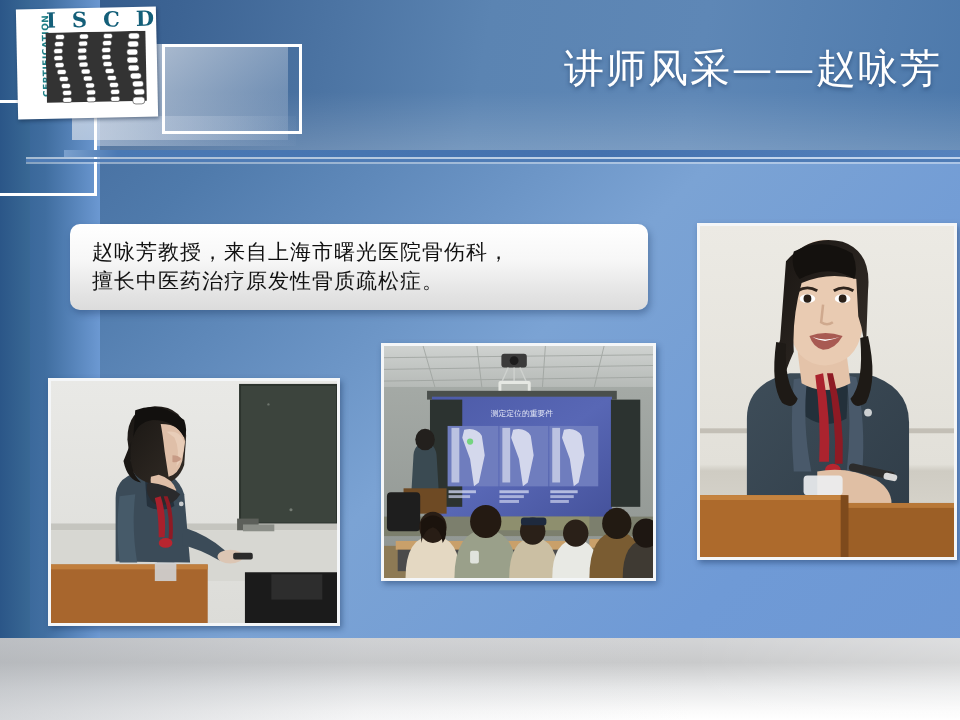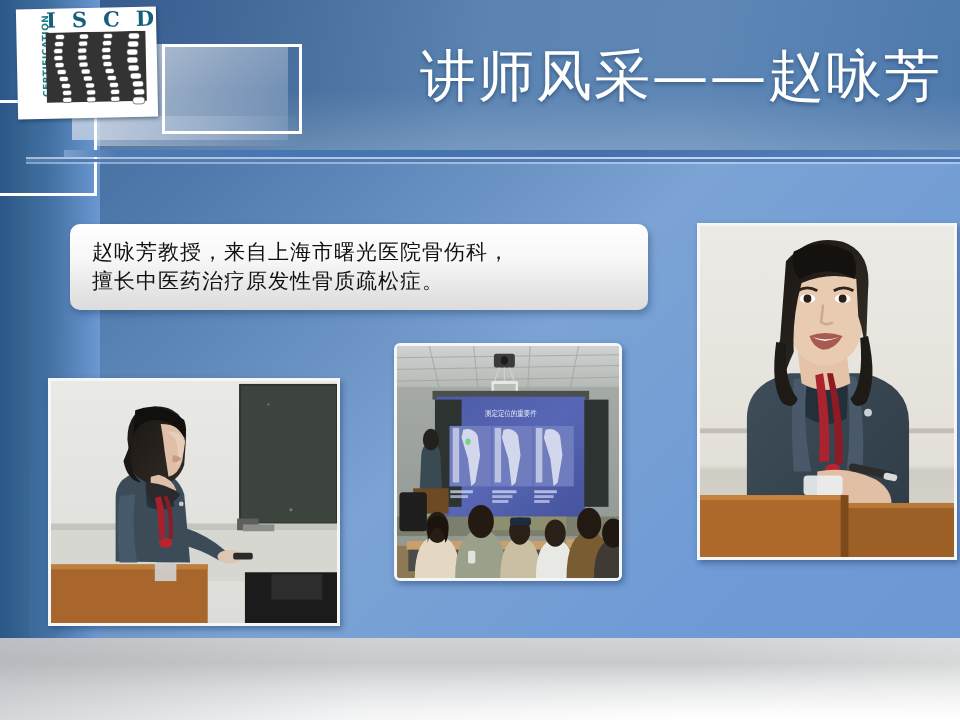--- a/index.html
+++ b/index.html
@@ -61,21 +61,21 @@
   }
   .rule-lo{
     position:absolute;left:26px;top:162px;width:934px;height:2px;
     background:rgba(255,255,255,.40);
   }
 
   
   .title{
     position:absolute;right:18px;top:48px;
     font-family:"DejaVu Serif","Liberation Serif",serif;
-    font-size:56px;line-height:1;color:#ffffff;letter-spacing:2px;
+    font-size:40px;line-height:1;color:#ffffff;letter-spacing:2px;
     white-space:nowrap;font-weight:normal;
     text-shadow:0 2px 4px rgba(20,50,90,.55);
   }
 
   
   .callout{
     position:absolute;left:70px;top:224px;width:578px;height:86px;
     border-radius:10px;box-sizing:border-box;
     background:linear-gradient(to bottom,#ffffff 0%,#f7f7f7 42%,#e3e3e3 82%,#dcdcdc 100%);
     box-shadow:2px 4px 7px rgba(20,45,85,.35);
@@ -86,21 +86,21 @@
     font-size:21px;line-height:1.38;color:#111111;letter-spacing:1px;
     white-space:pre-line;
   }
 
   
   .photo{
     position:absolute;box-sizing:border-box;border:3px solid #f4f6f8;
     box-shadow:2px 3px 6px rgba(15,40,80,.42);overflow:hidden;background:#98a6b2;
   }
   .p-left  {left:48px; top:378px; width:292px;height:248px;}
-  .p-mid   {left:394px;top:343px; width:228px;height:238px;border-radius:6px;}
+  .p-mid   {left:381px;top:343px; width:275px;height:238px;}
   .p-right {left:697px;top:223px; width:260px;height:337px;}
 
   .photo svg{display:block;width:100%;height:100%;}
 
   
   .footer{
     position:absolute;left:0;top:638px;width:960px;height:82px;
     background:linear-gradient(to bottom,#d3d4d6 0%,#c9cacb 30%,#e8e9ea 62%,#fafafa 88%,#ffffff 100%);
   }
   .footer:after{

